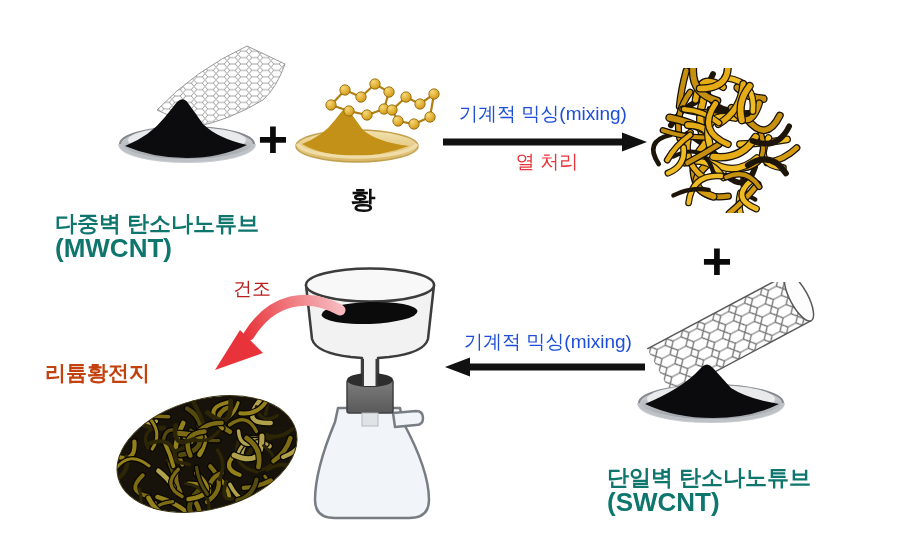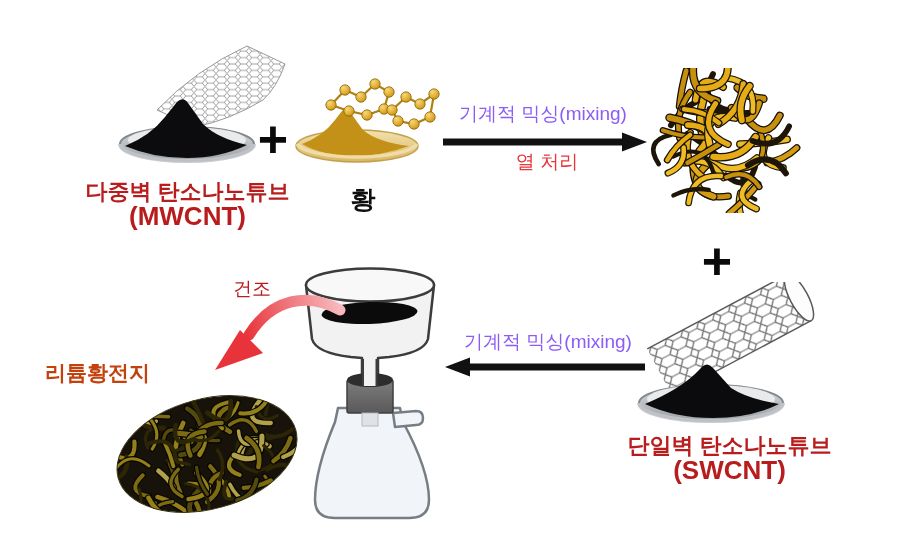--- a/index.html
+++ b/index.html
@@ -1,23 +1,23 @@
 <!DOCTYPE html>
 <html><head>
 <meta charset="utf-8">
 <style>
   html,body{margin:0;padding:0;background:#ffffff;}
   .stage{position:relative;width:900px;height:556px;background:#ffffff;overflow:hidden;
          font-family:"Liberation Sans","DejaVu Sans",sans-serif;color:#111;}
   .abs{position:absolute;}
-  .fig-label{position:absolute;text-align:center;font-weight:700;color:#b91c1c;}
+  .fig-label{position:absolute;text-align:left;font-weight:700;color:#0f766e;margin-top:32px;}
   .fig-label .name{font-size:22px;line-height:27px;white-space:nowrap;}
   .fig-label .abbr{font-size:26px;line-height:23px;}
   .arrow-label{position:absolute;text-align:center;font-size:19px;line-height:23px;
-               color:#8b5cf6;white-space:nowrap;font-weight:400;}
+               color:#1d4ed8;white-space:nowrap;font-weight:400;}
   .red{color:#E8363C;}
   .plus{position:absolute;width:50px;text-align:center;font-size:52px;line-height:54px;
         font-weight:900;color:#0a0a0a;}
   .product-label{position:absolute;text-align:left;font-size:21px;line-height:25px;
                  font-weight:700;color:#c2410c;}
   #label-sulfur{position:absolute;text-align:center;font-size:25px;font-weight:700;color:#0f0f0f;}
   #label-dry{position:absolute;text-align:center;font-size:19px;color:#b91c1c;}
 </style>
 </head>
 <body>

